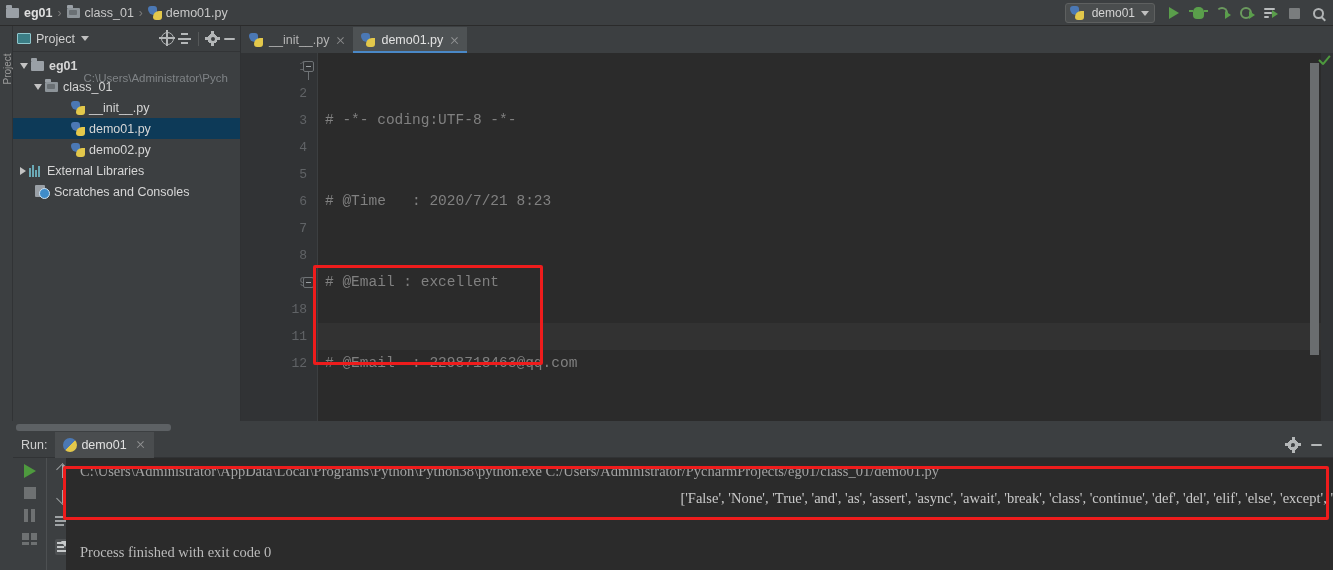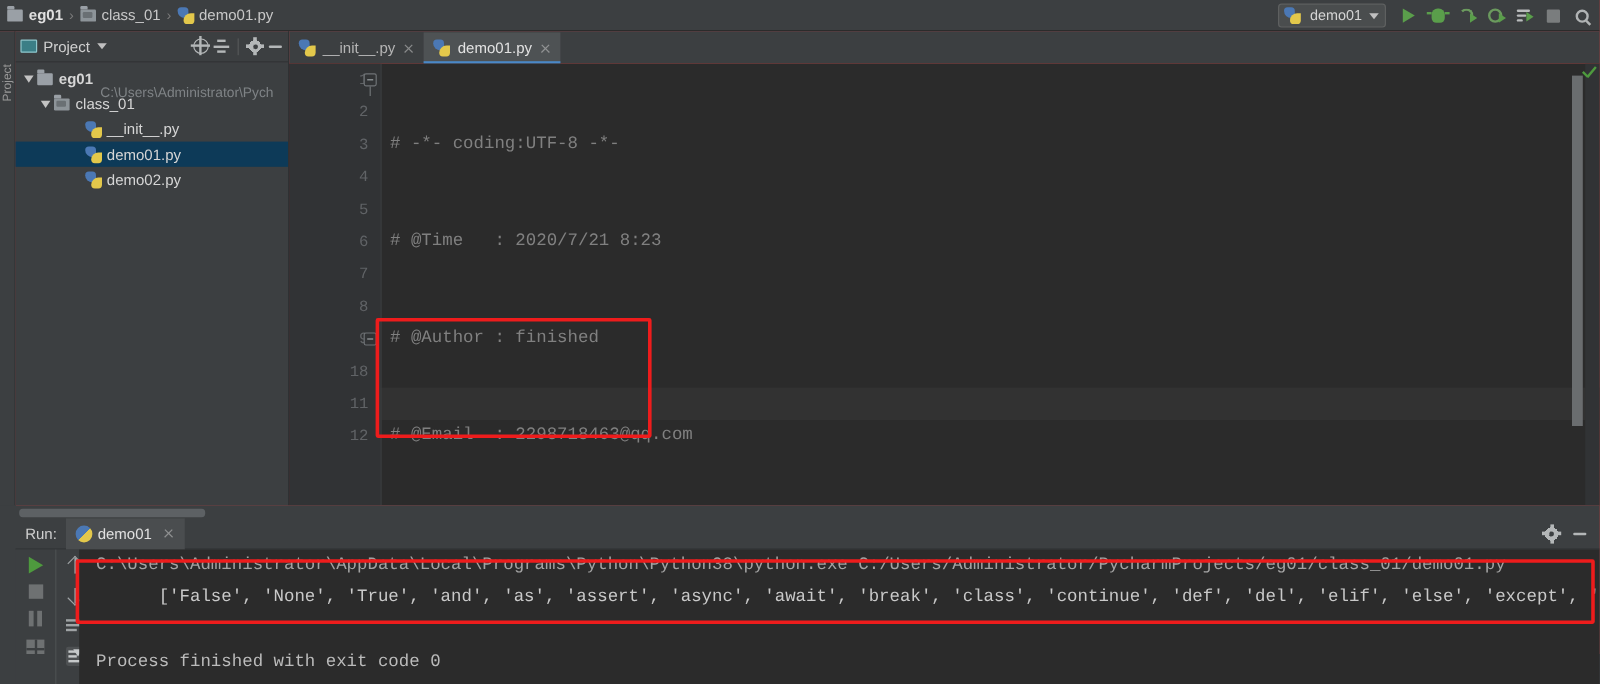--- a/index.html
+++ b/index.html
@@ -5,21 +5,21 @@
   * { box-sizing: border-box; margin: 0; padding: 0; }
   html, body {
     width: 1333px; height: 570px;
     background: #3c3f41;
     font-family: "Liberation Sans", sans-serif;
     overflow: hidden;
   }
   .app {
     position: relative;
     width: 1333px; height: 545px;
-    background: #ef4444;
+    background: #c4b5fd;
     color: #bbbbbb;
   }
 
   
   .topbar {
     position: absolute; left: 0; top: 0; width: 1333px; height: 26px;
     background: #3c3f41;
     display: flex; align-items: center;
     border-bottom: 1px solid #2b2b2b;
   }
@@ -396,21 +396,21 @@
   .sico.scrollend i:nth-child(2){top:7px;width:7px;}
   .sico.scrollend i:nth-child(3){top:11px;width:12px;}
   .sico.scrollend::after{
     content:"";position:absolute;right:2px;top:2px;width:0;height:0;
     border-left:4px solid transparent;border-right:4px solid transparent;
     border-top:6px solid #c6c9ca;
   }
 
   .console {
     position:absolute; left:66px; top:37px; right:0; height:112px;
-    background:#2b2b2b; font-family:Liberation Mono, monospace;
+    background:#2b2b2b; font-family:Liberation Serif, serif;
     font-size:14.5px; color:#bbbbbb; overflow:hidden;
   }
   .conline { height:27px; line-height:27px; white-space:pre; padding-left:14px; }
   .conline.path { color:#a3a3a3; }
   .conline.out  { color:#c9c9c9;text-align:right; }
   .conline.fin  { color:#bbbbbb; }
 
   .gearwhite {
     width:14px;height:14px;border-radius:50%;position:relative;
     background: radial-gradient(circle, #3c3f41 0 2.6px, #b4b7b8 2.6px 5.6px, transparent 5.6px);
@@ -526,21 +526,35 @@
       <div class="tnode sel" style="padding-left:58px">
         <span class="py-ico"></span>
         <span class="tlabel">demo01.py</span>
       </div>
 
       <div class="tnode" style="padding-left:58px">
         <span class="py-ico"></span>
         <span class="tlabel">demo02.py</span>
       </div>
 
-
+      <div class="tnode" style="padding-left:4px">
+        <span class="arrow right"></span>
+        <span class="lib-ico">
+            <i></i>
+            <i></i>
+            <i></i>
+            <i></i>
+          </span>
+        <span class="tlabel">External Libraries</span>
+      </div>
+
+      <div class="tnode" style="padding-left:22px">
+        <span class="scratch-ico"></span>
+        <span class="tlabel">Scratches and Consoles</span>
+      </div>
     </div>
   </div>
 
   <div class="tabsbar">
     <div class="tab">
       <span class="py-ico"></span>
       <span>__init__.py</span>
       <span class="tab-x"></span>
     </div>
     <div class="tab active">
@@ -573,21 +587,21 @@
       <div class="fold" style="top:8px"></div>
       <div class="foldline" style="top:19px; height:8px;"></div>
       <div class="fold" style="top:224px"></div>
     </div>
 
     <div class="vline"></div>
 
     <div class="code">
       <div class="cline"><span class="cmt"># -*- coding:UTF-8 -*-</span></div>
       <div class="cline"><span class="cmt"># @Time   : 2020/7/21 8:23</span></div>
-      <div class="cline"><span class="cmt"># @Author : finished</span></div>
+      <div class="cline"><span class="cmt"># @Email : excellent</span></div>
       <div class="cline"><span class="cmt"># @Email  : 2298718463@qq.com</span></div>
       
       
       
       
       
       
       
       
     </div>

